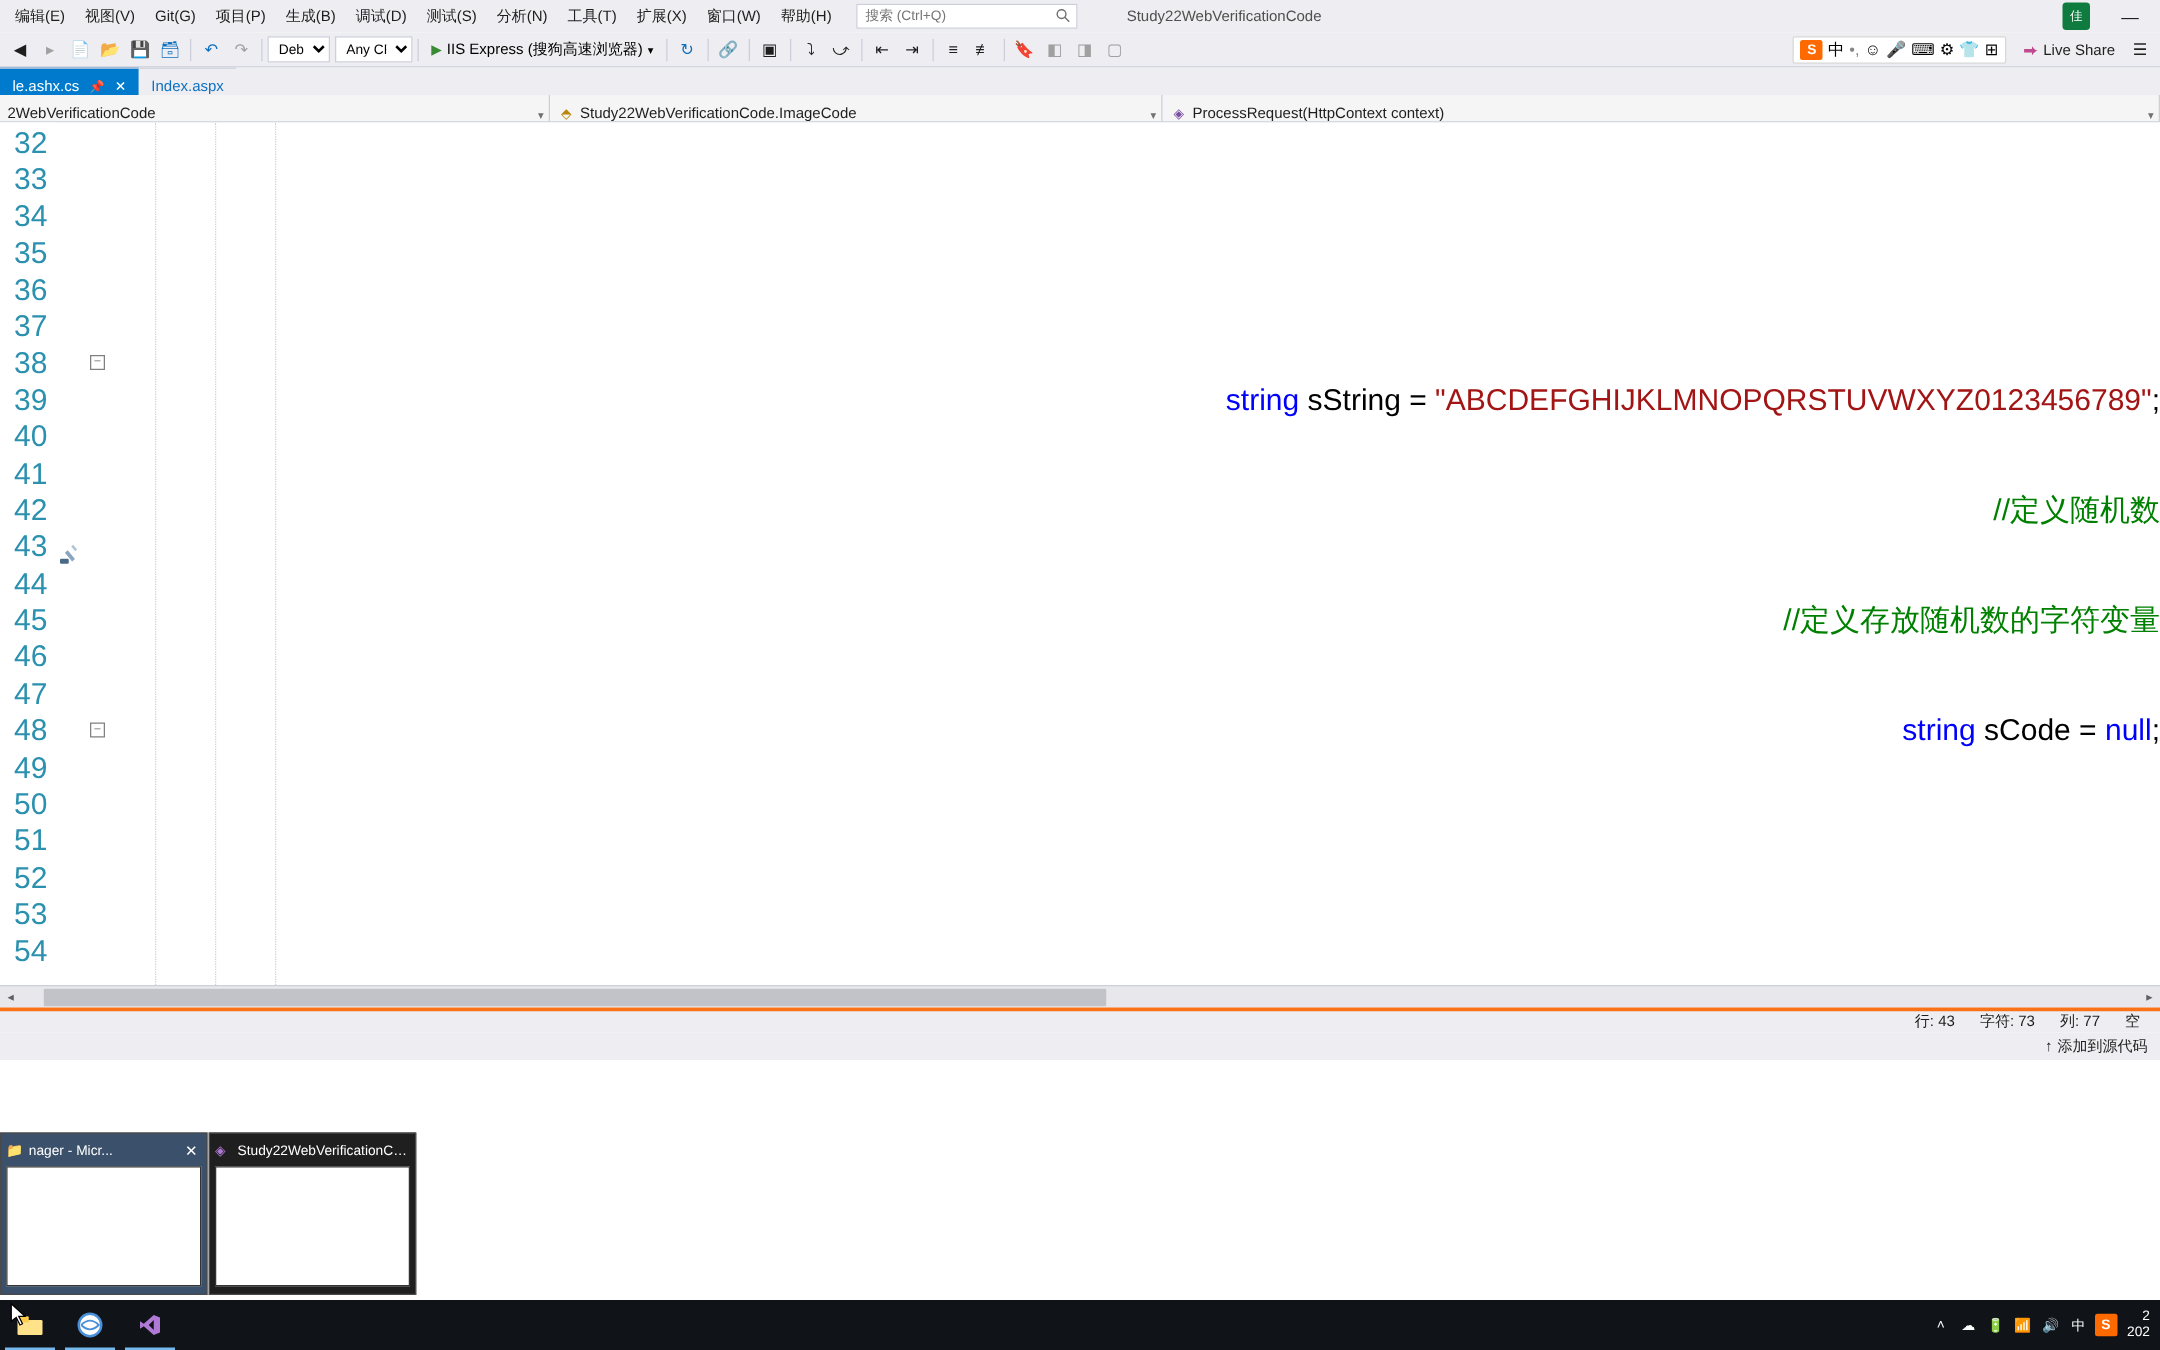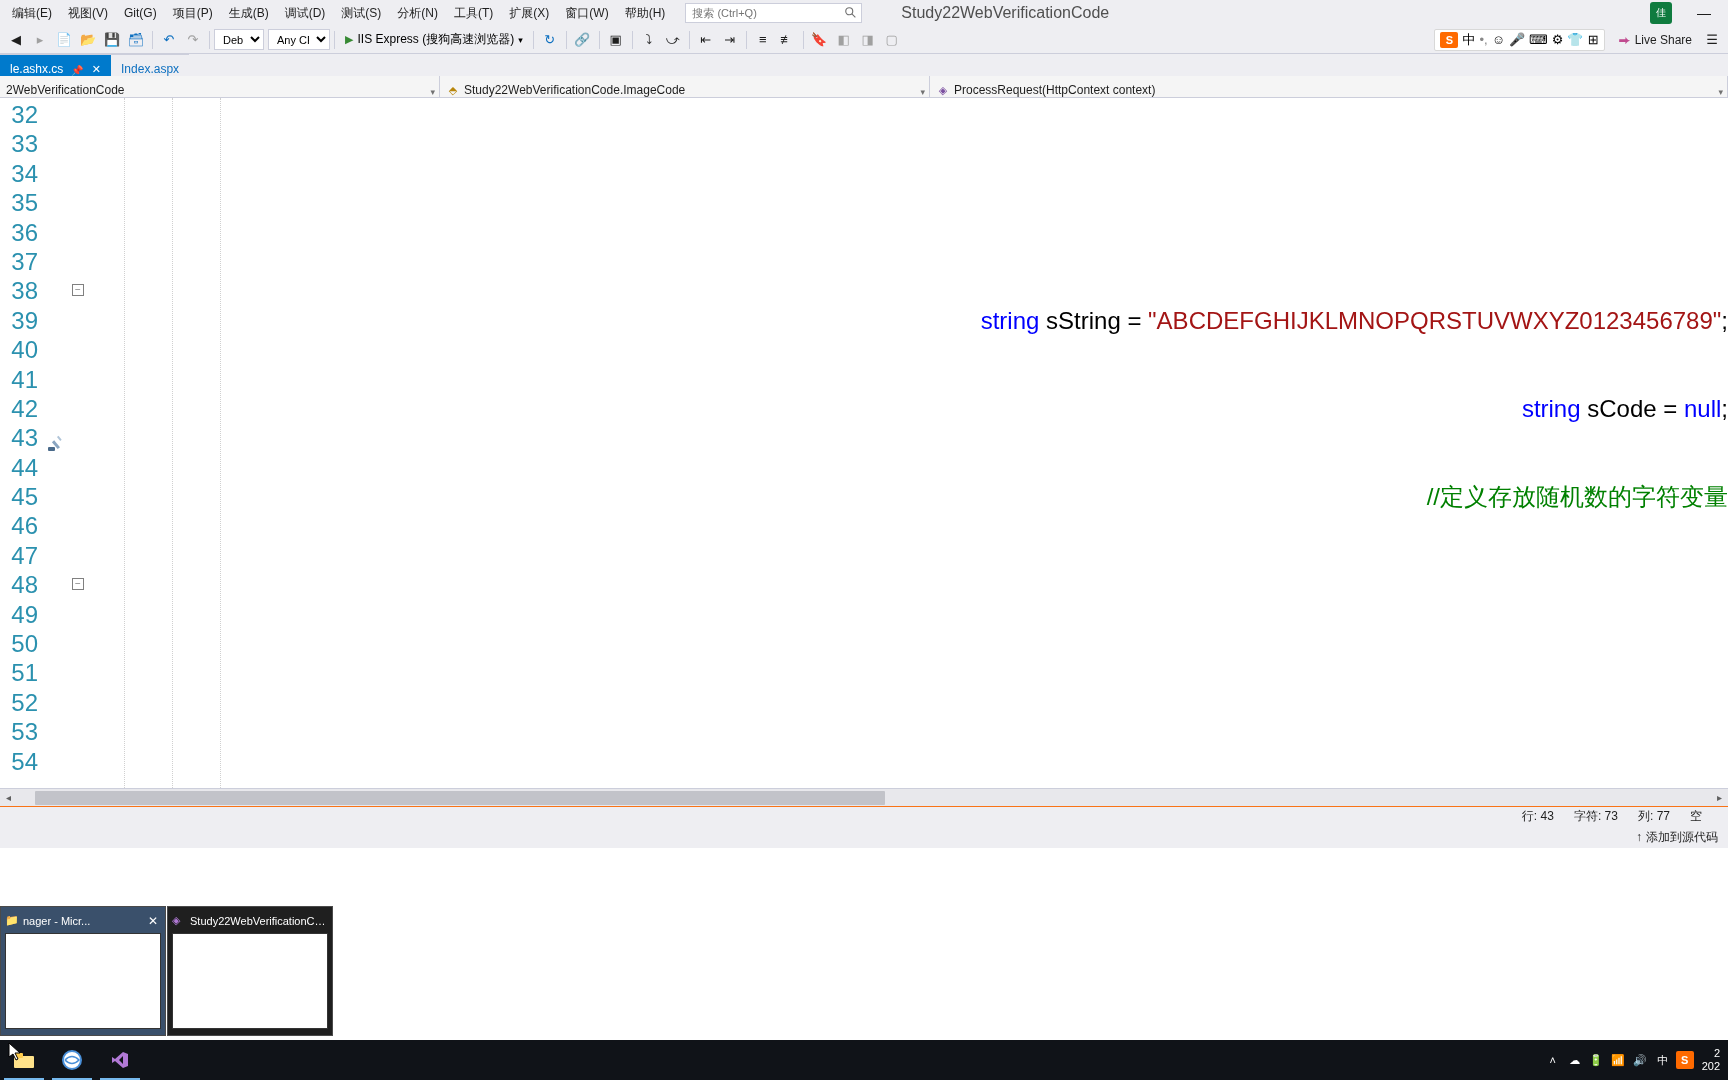--- a/index.html
+++ b/index.html
@@ -4,21 +4,21 @@
 <style>
 * { margin: 0; padding: 0; box-sizing: border-box; font-family: "Microsoft YaHei", "Segoe UI", sans-serif; }
 body { width: 1728px; height: 1080px; background: #fff; overflow: hidden; position: relative; }
 
 
 .menubar { height: 26px; background: #eeeef2; display: flex; align-items: center; padding: 0 4px; font-size: 12px; color: #1e1e1e; }
 .menubar .menu-item { padding: 3px 8px; cursor: default; }
 .menubar .search-box { margin-left: 12px; position: relative; }
 .menubar .search-box input { width: 177px; height: 20px; border: 1px solid #cccedb; padding: 0 22px 0 6px; font-size: 11px; background: #fff; color: #717171; }
 .menubar .search-icon-small { position: absolute; right: 4px; top: 3px; width: 14px; height: 14px; color: #717171; }
-.menubar .solution-name { margin-left: 24px; padding: 2px 14px; font-size: 16px; color: #4f4f4f; background: #eeeef2; border: 1px solid transparent; }
+.menubar .solution-name { margin-left: 24px; padding: 2px 14px; font-size: 12px; color: #4f4f4f; background: #eeeef2; border: 1px solid transparent; }
 .menubar .spacer { flex: 1; }
 .menubar .avatar { width: 22px; height: 22px; border-radius: 3px; background: #0f7b3f; color: #fff; display: flex; align-items: center; justify-content: center; font-size: 10px; margin-right: 12px; }
 .menubar .window-btn { width: 40px; height: 22px; display: flex; align-items: center; justify-content: center; color: #1e1e1e; font-size: 14px; }
 
 
 .toolbar { height: 28px; background: #eeeef2; display: flex; align-items: center; padding: 0 4px; font-size: 12px; border-bottom: 1px solid #cccedb; }
 .toolbar .tb-btn { width: 22px; height: 22px; display: flex; align-items: center; justify-content: center; margin: 0 1px; color: #1e1e1e; font-size: 13px; }
 .toolbar .tb-sep { width: 1px; height: 18px; background: #cccedb; margin: 0 4px; }
 .toolbar select { height: 21px; border: 1px solid #cccedb; background: #fff; font-size: 11px; padding: 0 4px; }
 .toolbar .run-btn { display: flex; align-items: center; padding: 0 6px; height: 22px; }
@@ -66,21 +66,21 @@
 .cm { color: #008000; }
 .typ { color: #2b91af; }
 
 
 .editor-scroll { height: 18px; background: #e8e8ec; border-top: 1px solid #cccedb; display: flex; align-items: center; }
 .editor-scroll .thumb { height: 14px; background: #c2c3c9; margin-left: 18px; width: 850px; border-radius: 1px; }
 .editor-scroll .arrow { width: 17px; height: 17px; display: flex; align-items: center; justify-content: center; color: #606060; font-size: 10px; }
 .editor-scroll .spacer { flex: 1; }
 
 
-.status-line { height: 20px; background: #eeeef2; display: flex; align-items: center; justify-content: flex-end; font-size: 12px; color: #1e1e1e; padding: 0 16px; border-top: 1px solid #f97316; }
+.status-line { height: 20px; background: #eeeef2; display: flex; align-items: center; justify-content: flex-end; font-size: 12px; color: #1e1e1e; padding: 0 6px; border-top: 3px solid #f97316; }
 .status-line .stat { margin: 0 10px; }
 
 .add-src-line { height: 22px; background: #eeeef2; display: flex; align-items: center; justify-content: flex-end; font-size: 12px; color: #1e1e1e; padding: 0 10px; }
 .add-src-line .arrow-up { margin-right: 4px; }
 
 
 .task-preview { position: absolute; bottom: 44px; left: 0; display: flex; }
 .task-preview .thumb-card { width: 166px; height: 130px; background: #1f1f1f; border: 1px solid #4a4a4a; margin-right: 1px; padding: 4px; }
 .task-preview .thumb-card .title-row { display: flex; align-items: center; height: 20px; font-size: 11px; color: #fff; }
 .task-preview .thumb-card .title-row .ico { width: 14px; height: 14px; margin-right: 4px; }
@@ -256,22 +256,23 @@
   <div class="fold-col">
     <div class="fold" style="top:186px">−</div>
     <div class="fold" style="top:480px">−</div>
   </div>
   <div class="code">
     <div class="guide" style="left:30px"></div>
     <div class="guide" style="left:78px"></div>
     <div class="guide" style="left:126px"></div>
     <div class="code-lines">
       <div class="code-line" style="padding-left:126px"><span class="kw">string</span><span> sString = </span><span class="str">"ABCDEFGHIJKLMNOPQRSTUVWXYZ0123456789"</span><span>;</span></div>
+      <div class="code-line" style="padding-left:126px"><span class="cm">//定义随机数</span></div>
+      <div class="code-line" style="padding-left:126px"><span class="cm">//定义存放随机数的字符变量</span></div>
       <div class="code-line" style="padding-left:126px"><span class="kw">string</span><span> sCode = </span><span class="kw">null</span><span>;</span></div>
-      <div class="code-line" style="padding-left:126px"><span class="cm">//定义存放随机数的字符变量</span></div>
       
       
       
       
       
       
       
       
       
       

